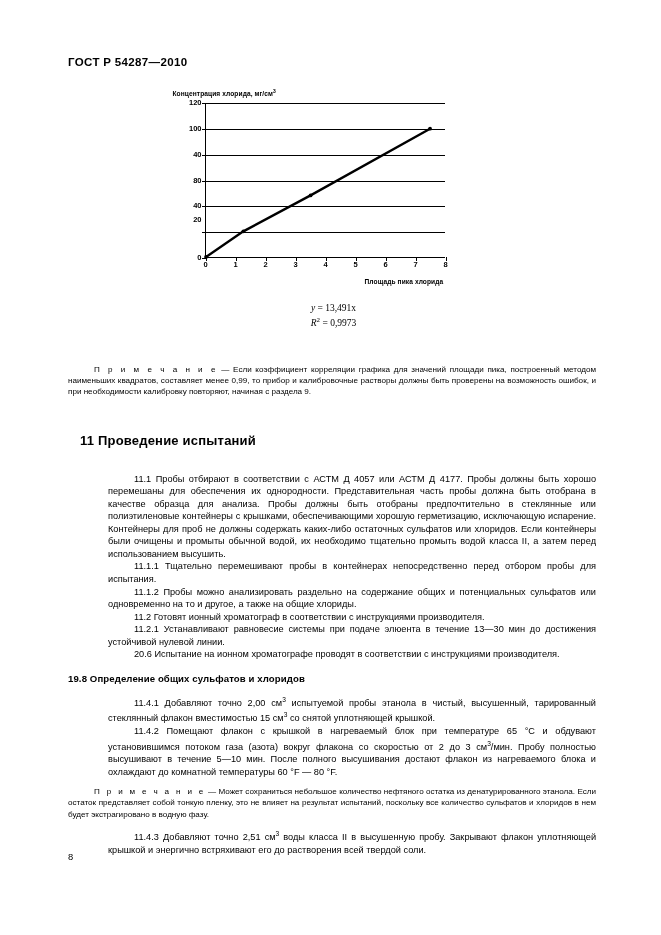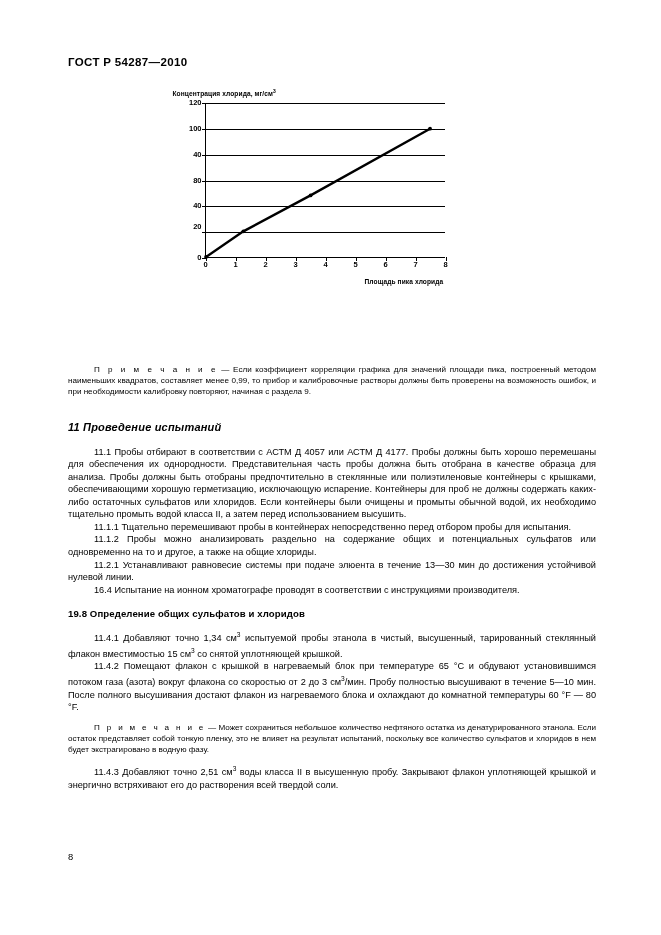--- a/index.html
+++ b/index.html
@@ -151,37 +151,36 @@
     top: 364px;
     width: 528px;
   }
   p {
     margin: 0;
     font-size: 9.2px;
     line-height: 12.55px;
     text-align: justify;
     text-justify: inter-word;
   }
-  p.indent { text-indent: 26px; }
+  p.indent { text-indent: 26px; margin-left: 40px; }
   .note {
     font-size: 8.1px;
     line-height: 11.2px;
     text-align: justify;
     margin: 0;
     text-indent: 26px;
   }
   .note .nlabel {
     letter-spacing: 2.3px;
   }
   h2 {
-    font-size: 11px;
-    font-weight: bold;
-    margin: 0;
+    font-size: 13px;
+    font-weight: bold;
+    margin: 12px;
     letter-spacing: 0.2px;
-    font-style: italic;
   }
   .sp-h2-before { height: 23px; }
   .sp-h2-after  { height: 13px; }
   .sp-h3-before { height: 12px; }
   .sp-h3-after  { height: 10px; }
   h3 {
     font-size: 9.6px;
     font-weight: bold;
     margin: 0;
     letter-spacing: 0.1px;
@@ -218,21 +217,21 @@
             <polyline points="0,155 37.5,129.16666666666666 105,93 225,25.833333333333314" fill="none" stroke="#000000" stroke-width="2.4"></polyline>
             <circle cx="0" cy="155" r="1.9" fill="#000000"></circle>
             <circle cx="37.5" cy="129.16666666666666" r="1.9" fill="#000000"></circle>
             <circle cx="105" cy="93" r="1.9" fill="#000000"></circle>
             <circle cx="225" cy="25.833333333333314" r="1.9" fill="#000000"></circle>
           </svg>
       <div class="ytick-mark" style="top: 155px;"></div>
           <div class="ytick-label" style="top: 155px;">0</div>
           <div class="gridline" style="top: 129.167px;"></div>
           <div class="ytick-mark" style="top: 129.167px;"></div>
-          <div class="ytick-label" style="top: 124px;">20</div>
+          <div class="ytick-label" style="top: 117px;">20</div>
           <div class="gridline" style="top: 103.333px;"></div>
           <div class="ytick-mark" style="top: 103.333px;"></div>
           <div class="ytick-label" style="top: 103.333px;">40</div>
           <div class="gridline" style="top: 77.5px;"></div>
           <div class="ytick-mark" style="top: 77.5px;"></div>
           <div class="ytick-label" style="top: 77.5px;">80</div>
           <div class="gridline" style="top: 51.6667px;"></div>
           <div class="ytick-mark" style="top: 51.6667px;"></div>
           <div class="ytick-label" style="top: 51.6667px;">40</div>
           <div class="gridline" style="top: 25.8333px;"></div>
@@ -257,42 +256,47 @@
           <div class="xtick-label" style="left: 180px;">6</div>
           <div class="xtick-mark" style="left: 210px;"></div>
           <div class="xtick-label" style="left: 210px;">7</div>
           <div class="xtick-mark" style="left: 240px;"></div>
           <div class="xtick-label" style="left: 240px;">8</div>
         </div>
 
       <div class="x-axis-title">Площадь пика хлорида</div>
     </div>
 
+    <div class="equation">
+      <div><i>y</i><span> = 13,491x</span></div>
+      <div><i>R</i><sup>2</sup><span> = 0,9973</span></div>
+    </div>
 
   </div>
 
   <div class="content">
 
     <p class="note"><span class="nlabel">П р и м е ч а н и е</span><span> — </span><span>Если коэффициент корреляции графика для значений площади пика, построенный методом наименьших квадратов, составляет менее 0,99, то прибор и калибровочные растворы должны быть проверены на возможность ошибок, и при необходимости калибровку повторяют, начиная с раздела 9.</span></p>
 
     <div class="sp-h2-before"></div>
     <h2>11  Проведение испытаний</h2>
     <div class="sp-h2-after"></div>
 
     <p class="indent">11.1  Пробы отбирают в соответствии с АСТМ Д 4057 или АСТМ Д 4177. Пробы должны быть хорошо перемешаны для обеспечения их однородности. Представительная часть пробы должна быть отобрана в качестве образца для анализа. Пробы должны быть отобраны предпочтительно в стеклянные или полиэтиленовые контейнеры с крышками, обеспечивающими хорошую герметизацию, исключающую испарение. Контейнеры для проб не должны содержать каких-либо остаточных сульфатов или хлоридов. Если контейнеры были очищены и промыты обычной водой, их необходимо тщательно промыть водой класса II, а затем перед использованием высушить.</p>
     <p class="indent">11.1.1  Тщательно перемешивают пробы в контейнерах непосредственно перед отбором пробы для испытания.</p>
     <p class="indent">11.1.2  Пробы можно анализировать раздельно на содержание общих и потенциальных сульфатов или одновременно на то и другое, а также на общие хлориды.</p>
+    <p class="indent">11.2  Готовят ионный хроматограф в соответствии с инструкциями производителя.</p>
     <p class="indent">11.2.1  Устанавливают равновесие системы при подаче элюента в течение 13—30 мин до достижения устойчивой нулевой линии.</p>
-    <p class="indent">16.4  Испытание на ионном хроматографе проводят в соответствии с инструкциями производителя.</p>
+    <p class="indent">20.6  Испытание на ионном хроматографе проводят в соответствии с инструкциями производителя.</p>
 
     <div class="sp-h3-before"></div>
     <h3>19.8  Определение общих сульфатов и хлоридов</h3>
     <div class="sp-h3-after"></div>
 
-    <p class="indent"><span>11.4.1  Добавляют точно 1,34 см</span><sup class="unit">3</sup><span> испытуемой пробы этанола в чистый, высушенный, тарированный стеклянный флакон вместимостью 15 см</span><sup class="unit">3</sup><span> со снятой уплотняющей крышкой.</span></p>
+    <p class="indent"><span>11.4.1  Добавляют точно 2,00 см</span><sup class="unit">3</sup><span> испытуемой пробы этанола в чистый, высушенный, тарированный стеклянный флакон вместимостью 15 см</span><sup class="unit">3</sup><span> со снятой уплотняющей крышкой.</span></p>
 
     <p class="indent"><span>11.4.2  Помещают флакон с крышкой в нагреваемый блок при температуре 65 °С и обдувают установившимся потоком газа (азота) вокруг флакона со скоростью от 2 до 3 см</span><sup class="unit">3</sup><span>/мин. Пробу полностью высушивают в течение 5—10 мин. После полного высушивания достают флакон из нагреваемого блока и охлаждают до комнатной температуры 60 °F — 80 °F.</span></p>
 
     <div class="sp-note-before"></div>
     <p class="note"><span class="nlabel">П р и м е ч а н и е</span><span>  —  </span><span>Может сохраниться небольшое количество нефтяного остатка из денатурированного этанола. Если остаток представляет собой тонкую пленку, это не влияет на результат испытаний, поскольку все количество сульфатов и хлоридов в нем будет экстрагировано в водную фазу.</span></p>
     <div class="sp-note-after"></div>
 
     <p class="indent"><span>11.4.3  Добавляют точно 2,51 см</span><sup class="unit">3</sup><span> воды класса II в высушенную пробу. Закрывают флакон уплотняющей крышкой и энергично встряхивают его до растворения всей твердой соли.</span></p>
   </div>
 

